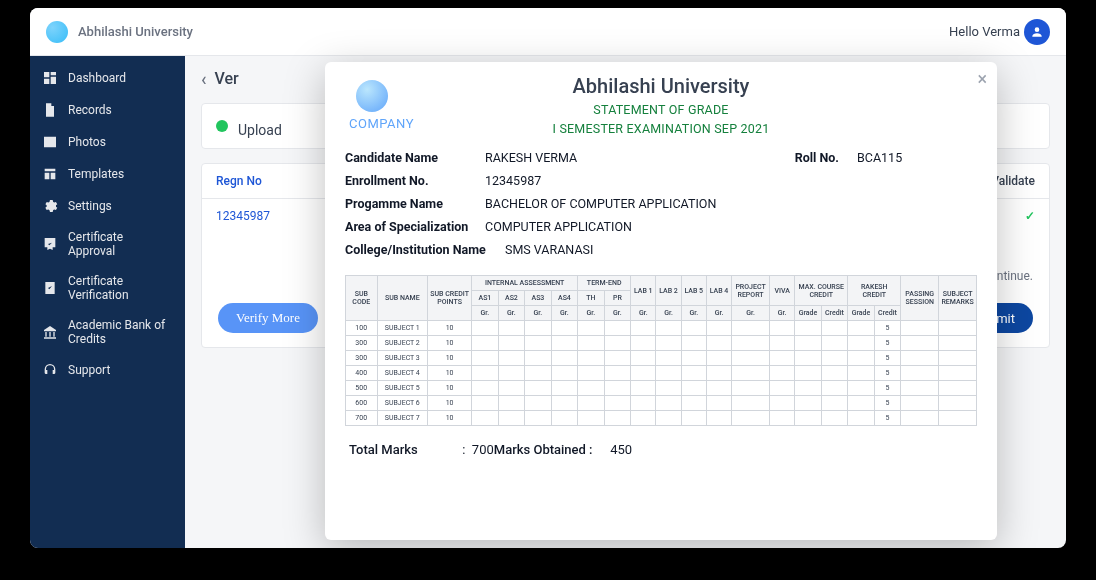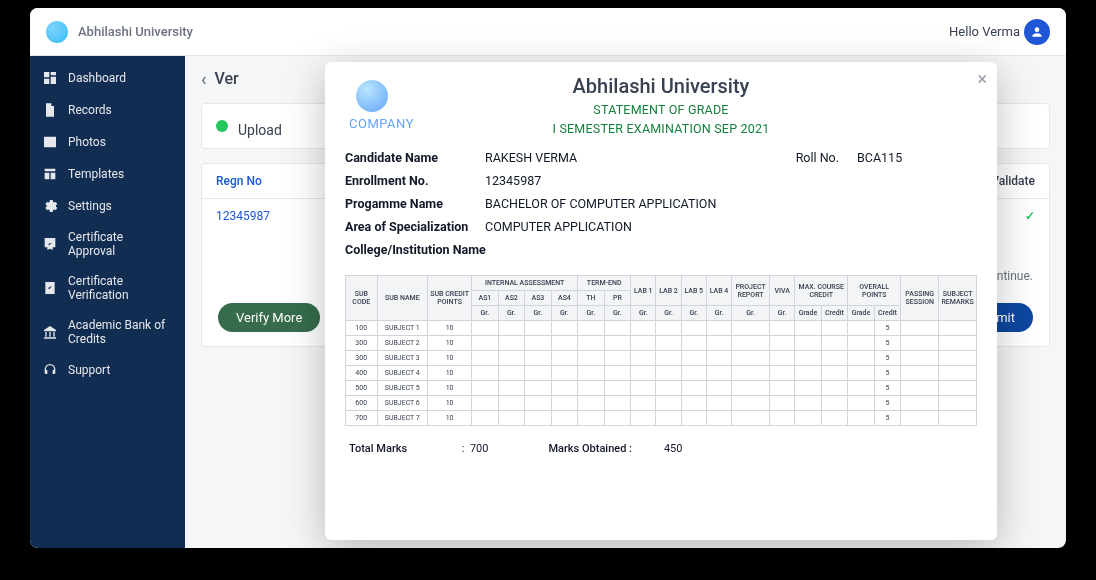--- a/index.html
+++ b/index.html
@@ -24,40 +24,40 @@
     .chip-label { font-size:14px; color:#374151;margin-top:8px; }
     .table-card { background:#fff; border:1px solid #e5e7eb; border-radius:4px; }
     .trow { display:flex; padding:10px 14px; font-size:12px; }
     .trow.hdr { border-bottom:1px solid #e5e7eb; color:#374151; font-weight:500; justify-content:space-between; }
     .trow .c-regn { width:120px; color:#1e56d6; }
     .trow .c-val { width:80px; text-align:right; color:#22c55e; font-weight:700; }
     .after-note { font-size:12px; color:#6b7280; padding:36px 16px 12px; text-align:right; }
     .btnbar { display:flex; gap:12px; padding:8px 16px 14px; }
     .btn { padding:7px 18px; border-radius:18px; font-size:13px; border:none; cursor:pointer; color:#fff; }
     .btn.primary { background:#0d47a1; }
-    .btn.secondary { background:#14532d; opacity:.85; }
+    .btn.secondary { background:#3b82f6; opacity:.85;font-family:Liberation Serif, serif; }
     .modal { position:absolute; top:54px; left:295px; width:672px; height:478px; background:#fff; border-radius:6px; box-shadow:0 10px 40px rgba(0,0,0,.25); display:flex; flex-direction:column; }
     .modal-close { position:absolute; right:10px; top:6px; color:#9ca3af; font-size:18px; cursor:pointer; }
     .modal-body { padding:12px 20px 16px; overflow-y:auto; }
     .inst { text-align:center; margin-bottom:10px; }
     .inst h1 { font-size:20px; font-weight:500; color:#374151; }
     .inst .sub { font-size:12.5px; color:#15803d; margin-top:4px; letter-spacing:.2px; }
     .logo-small { position:absolute; left:24px; top:18px; width:46px; text-align:center; }
     .logo-small .globe { width:32px; height:32px; border-radius:50%; margin:0 auto 4px; background:radial-gradient(circle at 35% 30%, #bae6fd, #60a5fa); }
     .logo-small .lt { font-size:13px; color:#60a5fa; letter-spacing:.5px; }
     .kv { display:flex; font-size:12.5px; padding:4px 0; color:#111827; }
     .kv .k { width:140px; font-weight:700; }
-    .kv .k2 { width:80px; font-weight:400; text-align:right; padding-right:18px; }
+    .kv .k2 { width:80px; font-weight:700; text-align:right; padding-right:18px; }
     .kv .v { flex:1; }
     .gtable { width:100%; border-collapse:collapse; margin-top:14px; table-layout:fixed; }
     .gtable th, .gtable td { border:1px solid #d1d5db; font-size:7px; text-align:center; padding:3px 1px; color:#374151; }
     .gtable thead th { background:#f3f4f6; font-weight:500; }
     .gtable tbody td { font-size:7px; }
     .col-code{width:5%} .col-name{width:8%} .col-cp{width:7%} .col-as{width:4%} .col-te{width:4%} .col-lab{width:4%} .col-pr{width:6%} .col-viva{width:4%} .col-mc{width:5%} .col-oc{width:5%} .col-ps{width:6%} .col-sr{width:6%}
-    .totals { display:flex; gap:60px; font-size:11px; color:#111827; padding:16px 4px 4px; }
+    .totals { display:flex; font-size:13px; color:#111827; padding:16px 4px 4px; }
     .totals .lbl { font-weight:500; min-width:110px; display:inline-block; }
   </style>
 </head>
 <body>
 
 <div class="app">
 
   <div class="topbar">
     <div class="brand">
       <div class="brand-logo"></div>
@@ -188,38 +188,39 @@
       <div class="kv">
         <span class="k">Progamme Name</span>
         <span class="v">BACHELOR OF COMPUTER APPLICATION</span>
       </div>
       <div class="kv">
         <span class="k">Area of Specialization</span>
         <span class="v">COMPUTER APPLICATION</span>
       </div>
       <div class="kv">
         <span class="k" style="width:160px">College/Institution Name</span>
+        <span class="v">SMS VARANASI</span>
       </div>
 
       <table class="gtable">
         <thead>
           <tr>
             <th rowspan="3" class="col-code">SUB CODE</th>
             <th rowspan="3" class="col-name">SUB NAME</th>
             <th rowspan="3" class="col-cp">SUB CREDIT POINTS</th>
             <th colspan="4">INTERNAL ASSESSMENT</th>
             <th colspan="2">TERM-END</th>
             <th rowspan="2" class="col-lab">LAB 1</th>
             <th rowspan="2" class="col-lab">LAB 2</th>
             <th rowspan="2" class="col-lab">LAB 5</th>
             <th rowspan="2" class="col-lab">LAB 4</th>
             <th rowspan="2" class="col-pr">PROJECT REPORT</th>
             <th rowspan="2" class="col-viva">VIVA</th>
             <th colspan="2" rowspan="2">MAX. COURSE CREDIT</th>
-            <th colspan="2" rowspan="2">OVERALL POINTS</th>
+            <th colspan="2" rowspan="2">RAKESH CREDIT</th>
             <th rowspan="3" class="col-ps">PASSING SESSION</th>
             <th rowspan="3" class="col-sr">SUBJECT REMARKS</th>
           </tr>
           <tr>
             <th class="col-as">AS1</th>
             <th class="col-as">AS2</th>
             <th class="col-as">AS3</th>
             <th class="col-as">AS4</th>
             <th class="col-te">TH</th>
             <th class="col-te">PR</th>

